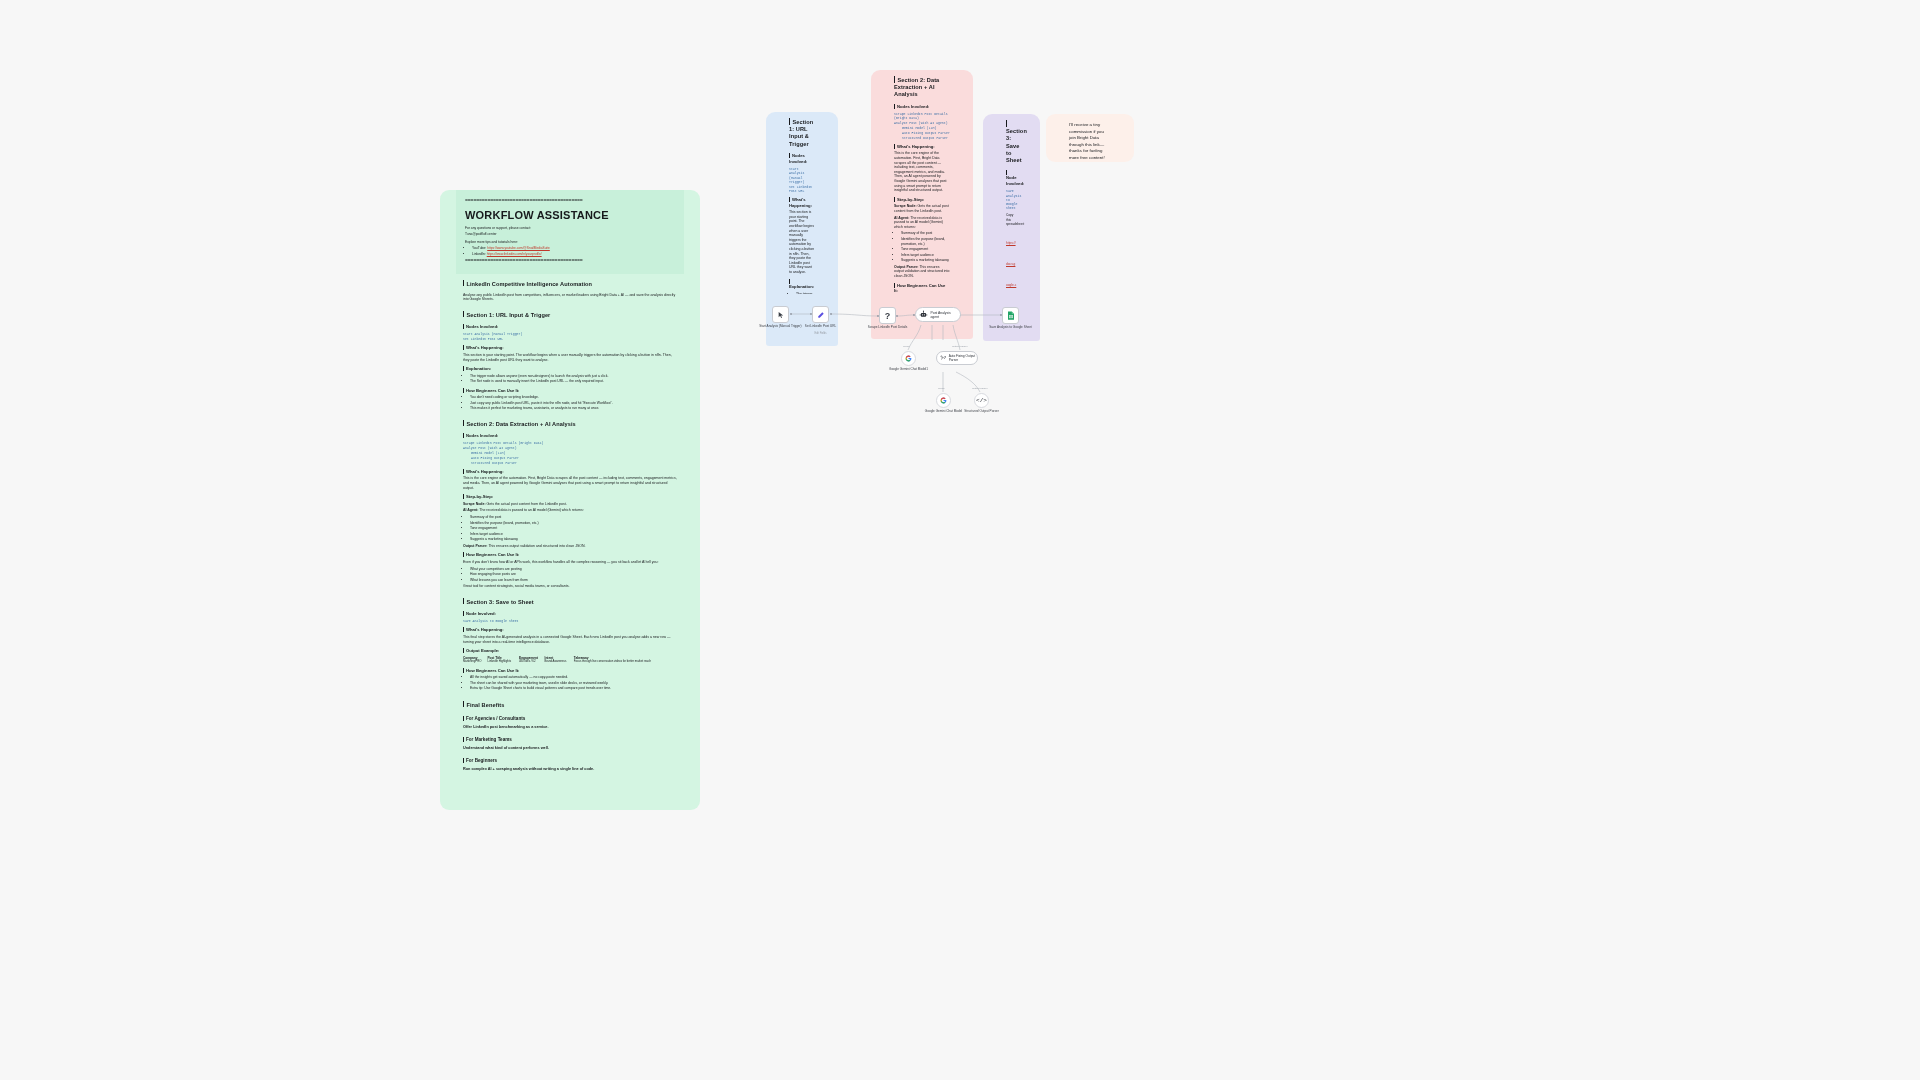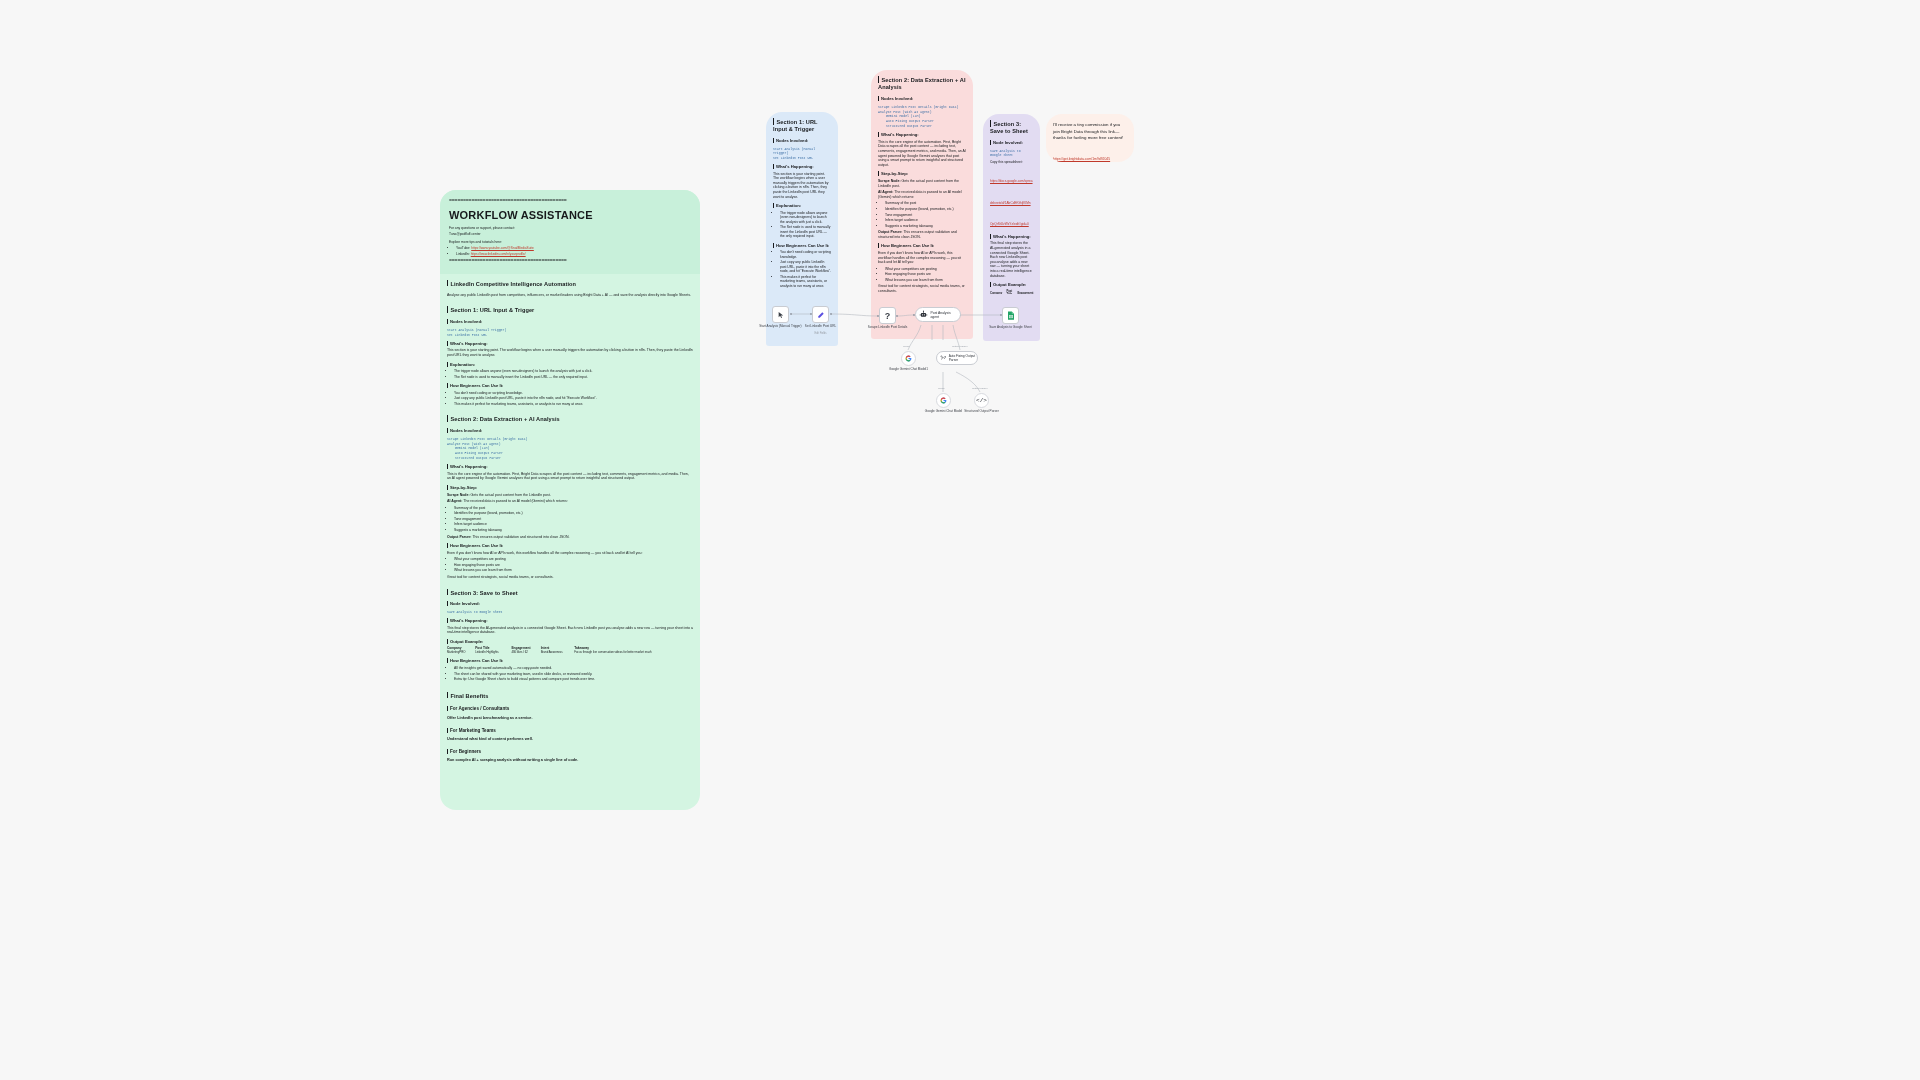--- a/index.html
+++ b/index.html
@@ -7,22 +7,22 @@
     width: 1920px; height: 1080px;
     background: #f7f7f7;
     font-family: "Liberation Sans", sans-serif;
     overflow: hidden;
   }
   #canvas { position: relative; width: 1920px; height: 1080px; background: #f7f7f7; }
 
   
   .sticky {
     position: absolute;
-    border-radius: 16px;
-    padding: 6px 7px;
+    border-radius: 9px;
+    padding: 6px 23px;
     overflow: hidden;
     line-height: 1.32;
     color: #17191c;
   }
   .sticky h1 { font-size: 5.6px; font-weight: bold; letter-spacing: .1px; margin-bottom: 5px; }
   .sticky h2 { font-size: 4.6px; font-weight: bold; margin: 5px 0 3px; }
   .sticky h3 { font-size: 4.2px; font-weight: bold; margin: 4px 0 2px; }
   .sticky p  { font-size: 3.5px; margin: 2px 0; }
   .sticky ul { margin: 2px 0 2px 7px; }
   .sticky li { font-size: 3.4px; margin: 1.1px 0; }

